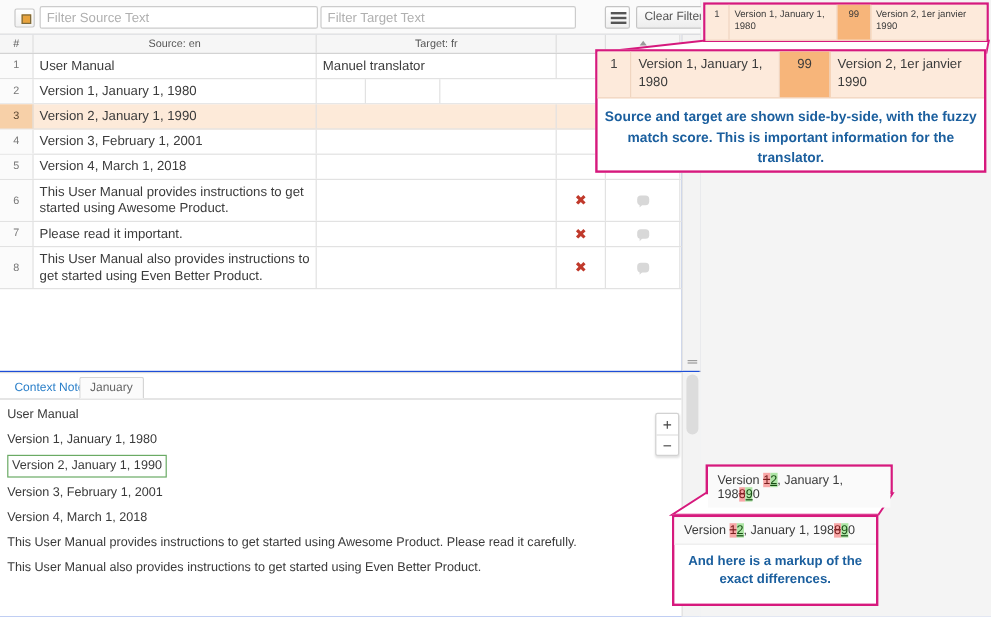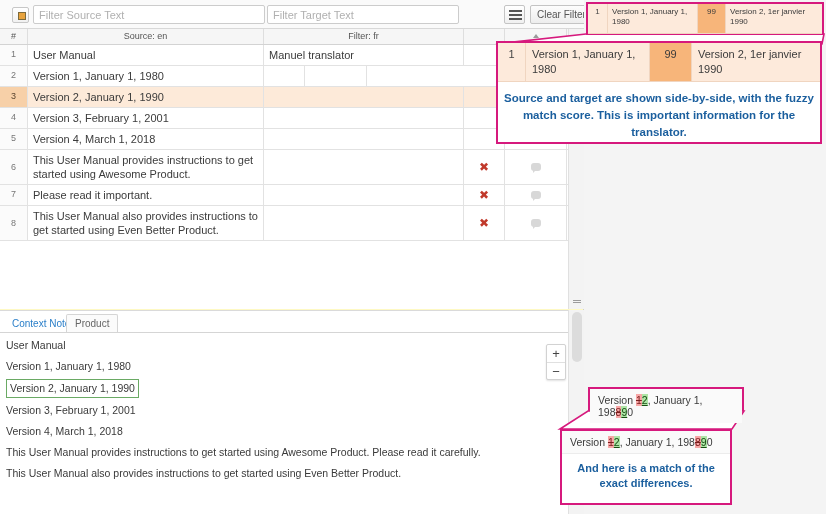--- a/index.html
+++ b/index.html
@@ -5,21 +5,21 @@
   html,body{margin:0;padding:0;}
   body{
     width:826px;height:514px;position:relative;overflow:hidden;
     background:#f4f4f4;
     font-family:"Liberation Sans","DejaVu Sans",sans-serif;
     font-size:11px;color:#333;
   }
   
   #editor-window{
     position:absolute;left:0;top:0;width:584px;height:514px;
-    background:#fef9c3;border-right:1px solid #cfcfcf;box-sizing:border-box;
+    background:#1d4ed8;border-right:1px solid #cfcfcf;box-sizing:border-box;
   }
   
   #filter-toolbar{
     position:absolute;left:0;top:0;width:584px;height:29px;
     background:#fafafa;border-bottom:1px solid #d8d8d8;box-sizing:border-box;
   }
   .tiny-btn{
     position:absolute;left:12px;top:7px;width:17px;height:16px;
     background:linear-gradient(#ffffff,#f1f1f1);
     border:1px solid #c7c7c7;border-radius:2px;box-sizing:border-box;
@@ -29,21 +29,21 @@
     background:#e8a33d;border:1px solid #7d6a3b;display:block;
   }
   .filter-input{
     position:absolute;top:5px;height:19px;box-sizing:border-box;
     border:1px solid #cccccc;border-radius:2px;background:#fff;
     font-family:"Liberation Sans",sans-serif;font-size:11px;color:#333;
     padding:0 5px;outline:none;
   }
   .filter-input::placeholder{color:#b0b0b0;}
   #filter-source{left:33px;width:232px;}
-  #filter-target{left:267px;width:192px;}
+  #filter-target{left:267px;width:213px;}
   #list-icon-btn{
     position:absolute;left:504px;top:5px;width:21px;height:19px;
     background:linear-gradient(#ffffff,#f0f0f0);border:1px solid #c4c4c4;
     border-radius:2px;box-sizing:border-box;
   }
   #list-icon-btn .bar{position:absolute;left:4px;width:13px;height:2px;background:#555;}
   #list-icon-btn .bar:nth-child(1){top:4px;}
   #list-icon-btn .bar:nth-child(2){top:8px;}
   #list-icon-btn .bar:nth-child(3){top:12px;}
   #clear-filter-btn{
@@ -183,21 +183,21 @@
       <span class="bar"></span>
       <span class="bar"></span>
     </div>
     <div id="clear-filter-btn">Clear Filter</div>
   </div>
 
   <div id="grid">
     <div class="grid-head">
       <div class="cell c-num">#</div>
       <div class="cell c-src">Source: en</div>
-      <div class="cell c-tgt">Filter: fr</div>
+      <div class="cell c-tgt">Target: fr</div>
       <div class="cell c-x"></div>
       <div class="cell c-cm">
         <span class="sort-caret"></span>
       </div>
     </div>
 
     <div class="grid-row">
       <div class="cell c-num">1</div>
       <div class="cell c-src">User Manual</div>
       <div class="cell c-tgt">Manuel translator</div>
@@ -267,21 +267,21 @@
     </div>
   </div>
 
   <div id="grid-vscroll">
     <span class="grip"></span>
   </div>
 
   <div id="bottom-pane">
     <div id="tabstrip">
       <div class="tab active">Context Note</div>
-      <div class="tab inactive">Product</div>
+      <div class="tab inactive">January</div>
     </div>
     <div id="preview-body">
       <div class="pv-line">User Manual</div>
       <div class="pv-line">Version 1, January 1, 1980</div>
       <div class="pv-line boxed">Version 2, January 1, 1990</div>
       <div class="pv-line">Version 3, February 1, 2001</div>
       <div class="pv-line">Version 4, March 1, 2018</div>
       <div class="pv-line">This User Manual provides instructions to get started using Awesome Product. Please read it carefully.</div>
       <div class="pv-line">This User Manual also provides instructions to get started using Even Better Product.</div>
     </div>
@@ -327,14 +327,14 @@
 <div id="diff-strip" class="cal-box">
   <div class="diff-line">
     <span>Version </span><span class="d-del">1</span><span class="d-ins">2</span><span>, January 1, 198</span><span class="d-del">8</span><span class="d-ins">9</span><span>0</span>
   </div>
 </div>
 
 <div id="callout-bottom" class="cal-box">
   <div class="diff-line">
     <span>Version </span><span class="d-del">1</span><span class="d-ins">2</span><span>, January 1, 198</span><span class="d-del">8</span><span class="d-ins">9</span><span>0</span>
   </div>
-  <div class="cal-note">And here is a match of the exact differences.</div>
+  <div class="cal-note">And here is a markup of the exact differences.</div>
 </div>
 
 </body></html>

